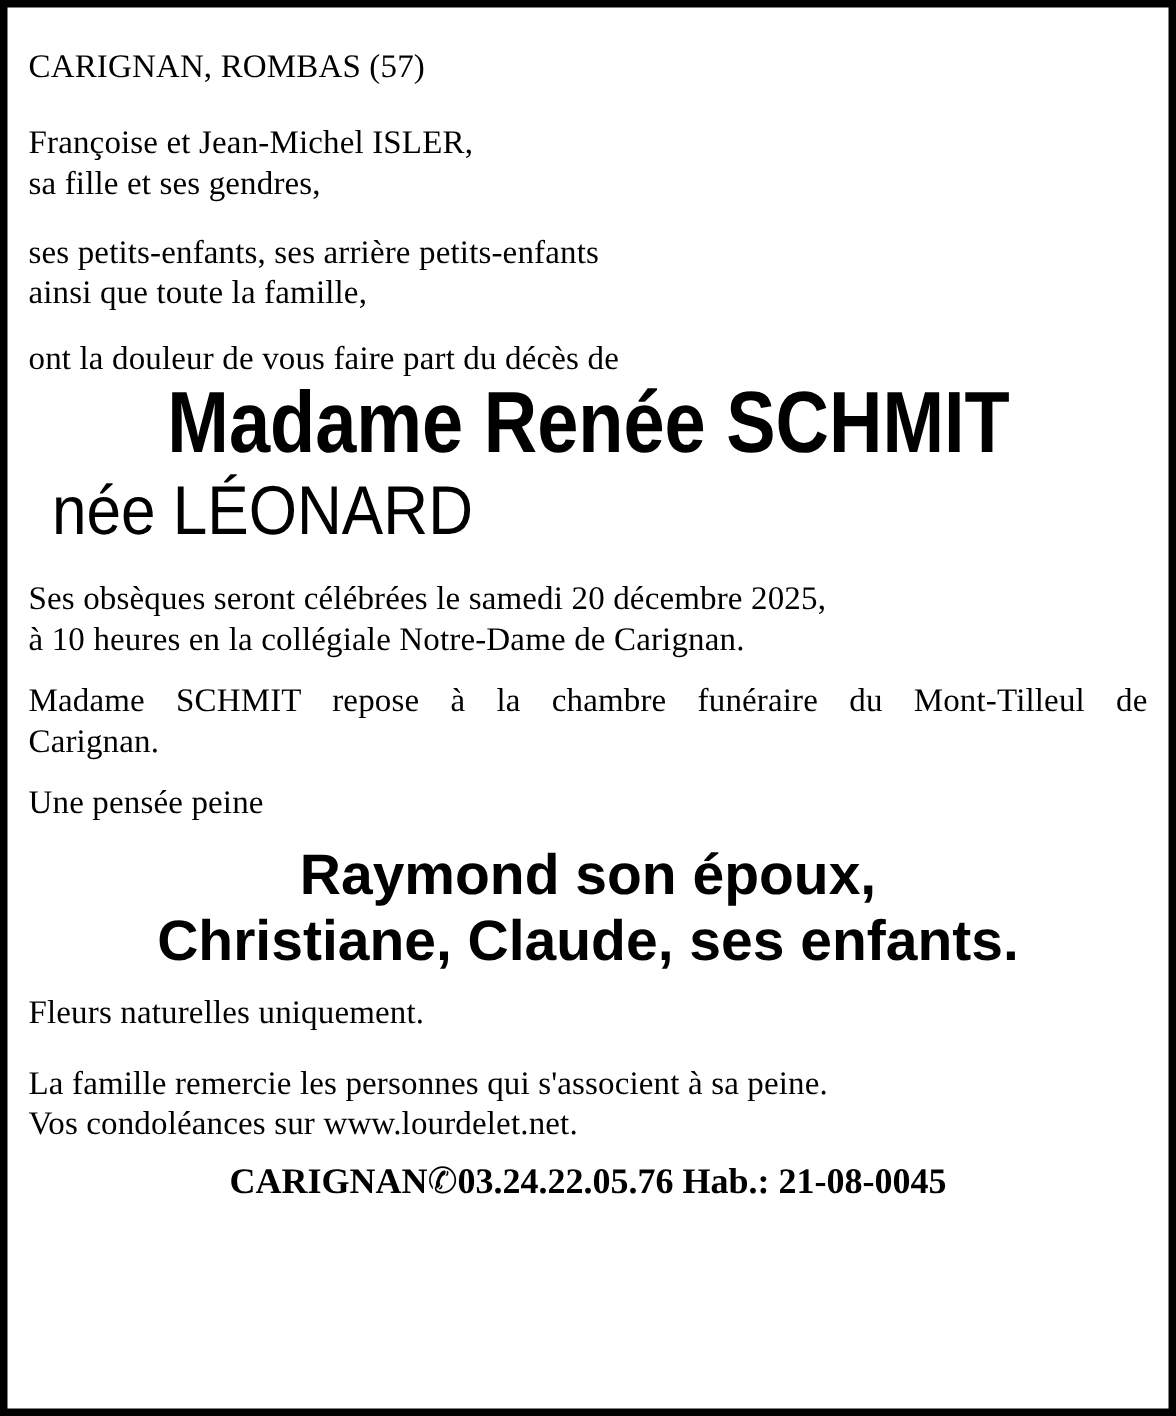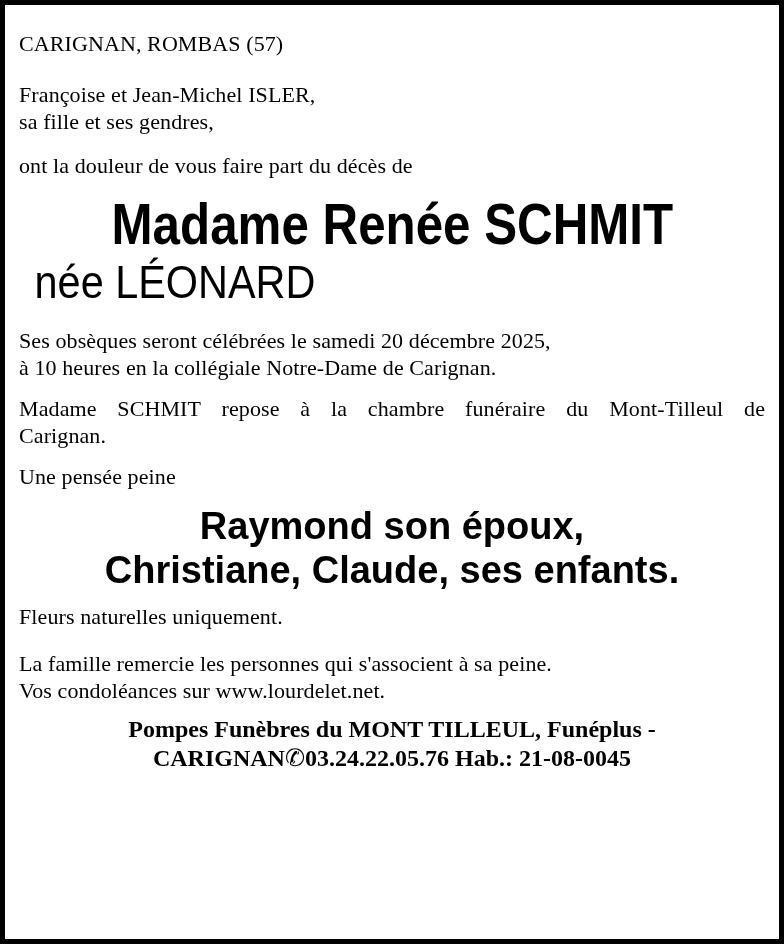--- a/index.html
+++ b/index.html
@@ -30,21 +30,21 @@
   }
   .mt-first   { margin-top: 25px; }
   .mt-lg      { margin-top: 24px; }
   .mt-md      { margin-top: 19px; }
   .mt-sm      { margin-top: 17px; }
   .mt-10      { margin-top: 10px; }
   .mt-20      { margin-top: 20px; }
   .mt-14      { margin-top: 14px; }
   .mt-11      { margin-top: 11px; }
   .title-block {
-    margin-top: 15px;
+    margin-top: 0;
     text-align: center;
     line-height: 60px;
     font-size: 58px;
     font-family: "Liberation Sans", "DejaVu Sans", sans-serif;
     font-weight: bold;
     white-space: nowrap;
   }
   .title-block .condense {
     display: inline-block;
     transform: scaleX(0.85);
@@ -94,20 +94,24 @@
 <div class="notice">
   <div class="inner">
 
     <p class="body-text mt-first">CARIGNAN, ROMBAS (57)</p>
 
     <div class="mt-lg">
       <p class="body-text">Françoise et Jean-Michel ISLER,</p>
       <p class="body-text">sa fille et ses gendres,</p>
     </div>
 
+    <div class="mt-md">
+      <p class="body-text">ses petits-enfants, ses arrière petits-enfants</p>
+      <p class="body-text">ainsi que toute la famille,</p>
+    </div>
 
     <p class="body-text mt-sm">ont la douleur de vous faire part du décès de</p>
 
     <div class="title-block">
       <span class="condense">Madame Renée SCHMIT</span>
     </div>
 
     <div class="subtitle-block">
       <span class="condense">née LÉONARD</span>
     </div>
@@ -131,20 +135,19 @@
     </div>
 
     <p class="body-text mt-11">Fleurs naturelles uniquement.</p>
 
     <div class="mt-20">
       <p class="body-text">La famille remercie les personnes qui s'associent à sa peine.</p>
       <p class="body-text">Vos condoléances sur www.lourdelet.net.</p>
     </div>
 
     <div class="footer-block">
-      <div>Pompes Funèbres du MONT TILLEUL, Funéplus -</div>
       <div>
         <span>CARIGNAN</span><span class="phone-icon">✆</span><span>03.24.22.05.76 Hab.: 21-08-0045</span>
       </div>
     </div>
 
   </div>
 </div>
 
 </body></html>

